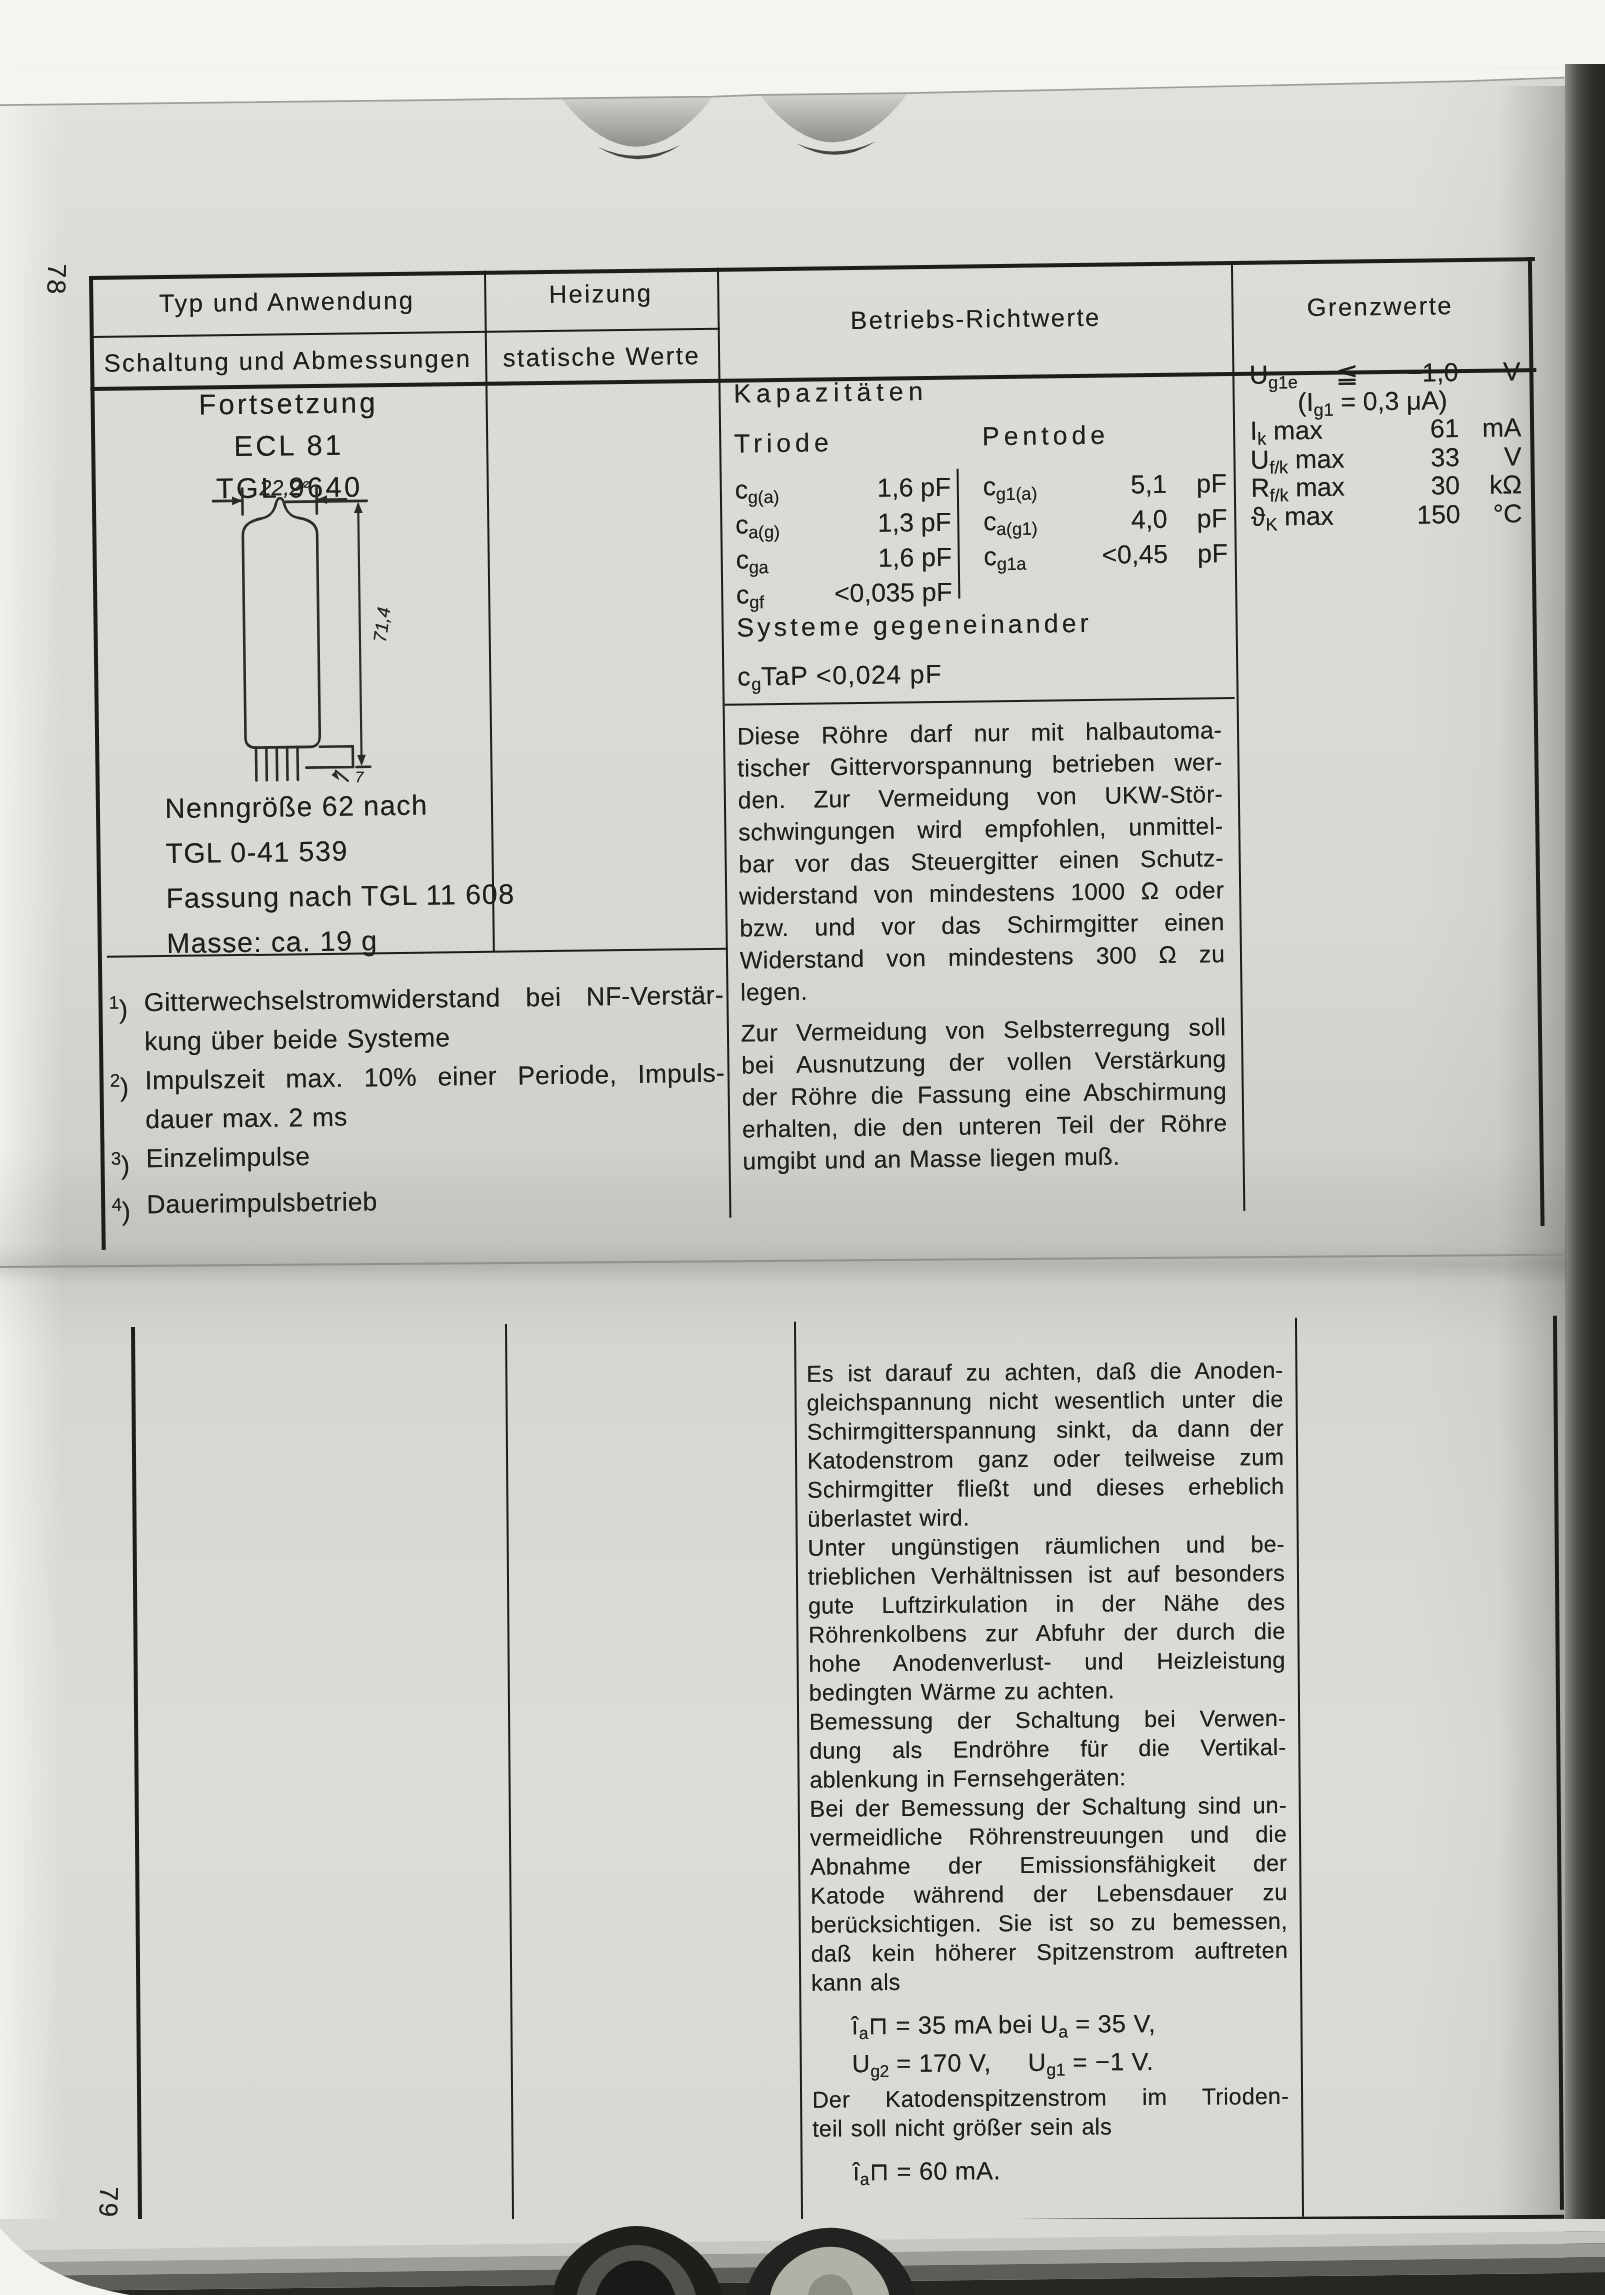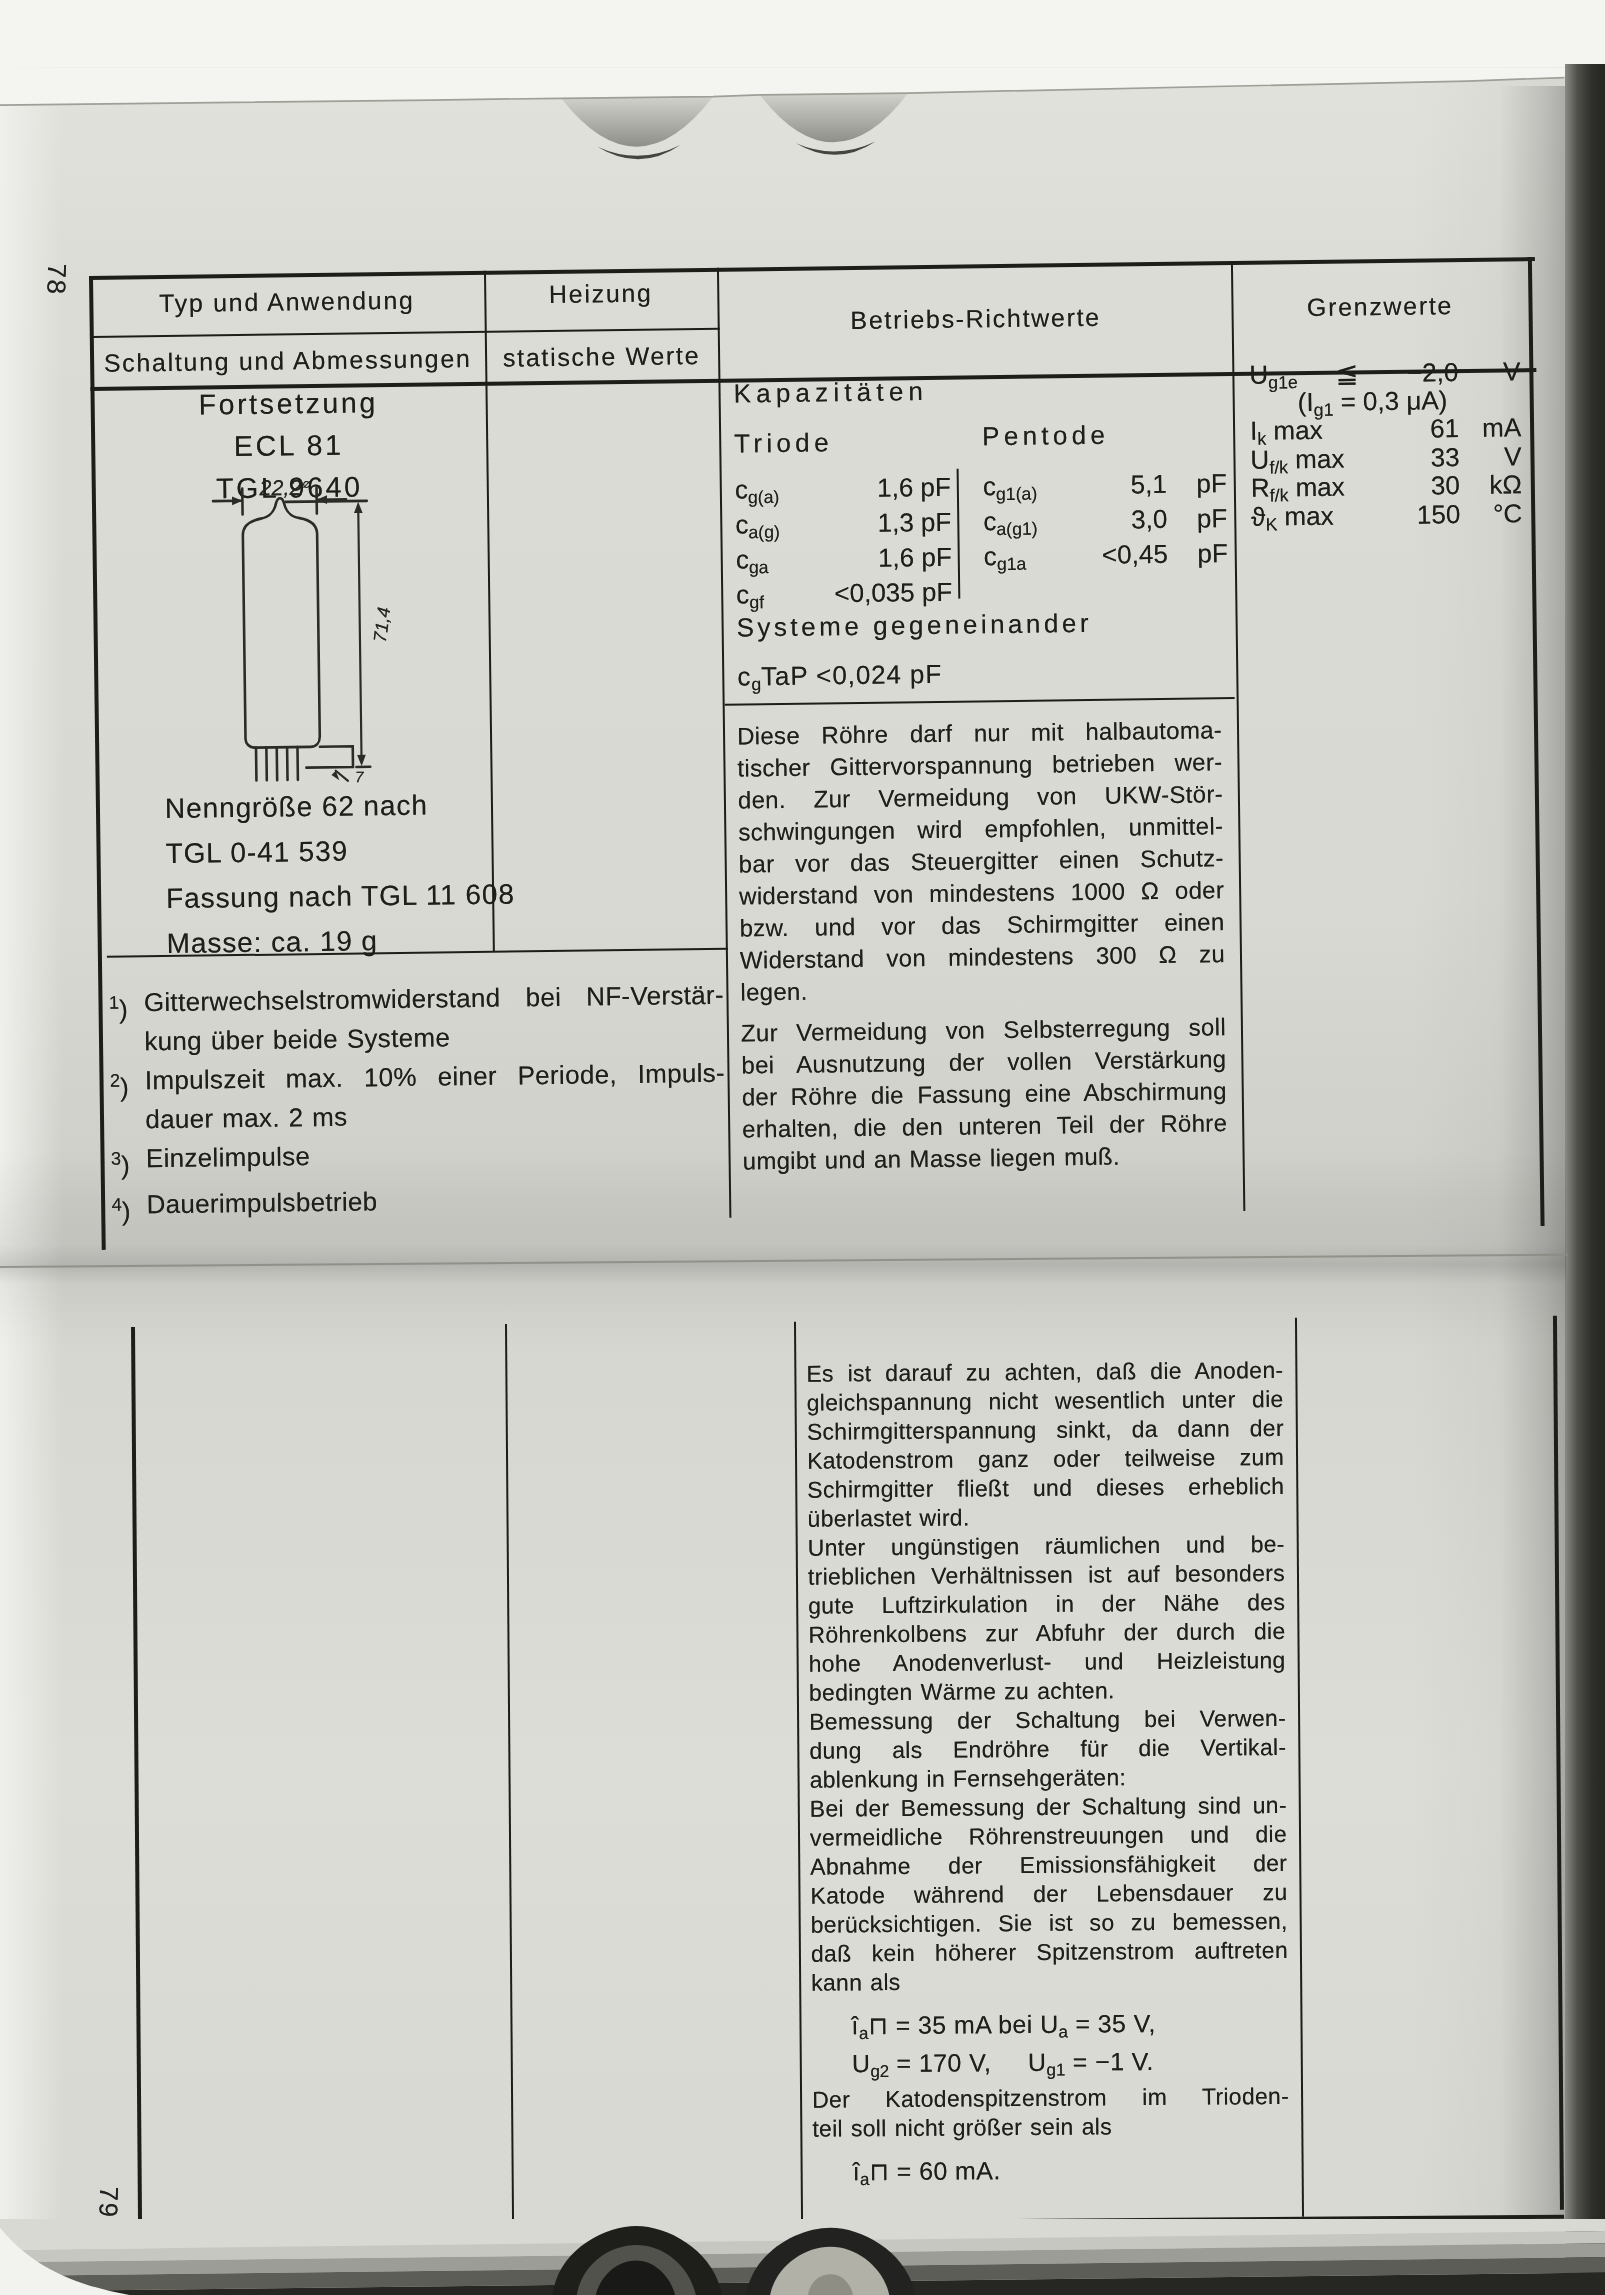--- a/index.html
+++ b/index.html
@@ -216,21 +216,21 @@
         </div>
       </div>
     <div class="cap-rows" style="left:891px;top:207px;width:244px;">
         <div class="cap-row">
           <span class="cap-lbl">c<sub>g1(a)</sub></span>
           <span class="cap-val">5,1</span>
           <span class="cap-unit">pF</span>
         </div>
         <div class="cap-row">
           <span class="cap-lbl">c<sub>a(g1)</sub></span>
-          <span class="cap-val">3,0</span>
+          <span class="cap-val">4,0</span>
           <span class="cap-unit">pF</span>
         </div>
         <div class="cap-row">
           <span class="cap-lbl">c<sub>g1a</sub></span>
           <span class="cap-val">&lt;0,45</span>
           <span class="cap-unit">pF</span>
         </div>
       </div>
     <div class="sys-head" style="left:643px;top:345px;">Systeme gegeneinander</div>
     <div class="sys-form" style="left:643px;top:394px;">c<sub>g</sub>TaP &lt;0,024 pF</div>
@@ -253,21 +253,21 @@
           <div class="jline">der Röhre die Fassung eine Abschirmung</div>
           <div class="jline">erhalten, die den unteren Teil der Röhre</div>
           <div class="jline last">umgibt und an Masse liegen muß.</div>
         </div>
     </div>
 
     <div class="limits">
         <div class="lim-row">
           <span class="lim-lbl">U<sub>g1e</sub></span>
           <span class="lim-mid">≦</span>
-          <span class="lim-val">−2,0</span>
+          <span class="lim-val">−1,0</span>
           <span class="lim-unit">V</span>
         </div>
         <div class="lim-row indent">
           <span class="lim-full">(I<sub>g1</sub> = 0,3 μA)</span>
         </div>
         <div class="lim-row">
           <span class="lim-lbl">I<sub>k</sub> max</span>
           <span class="lim-val">61</span>
           <span class="lim-unit">mA</span>
         </div>

